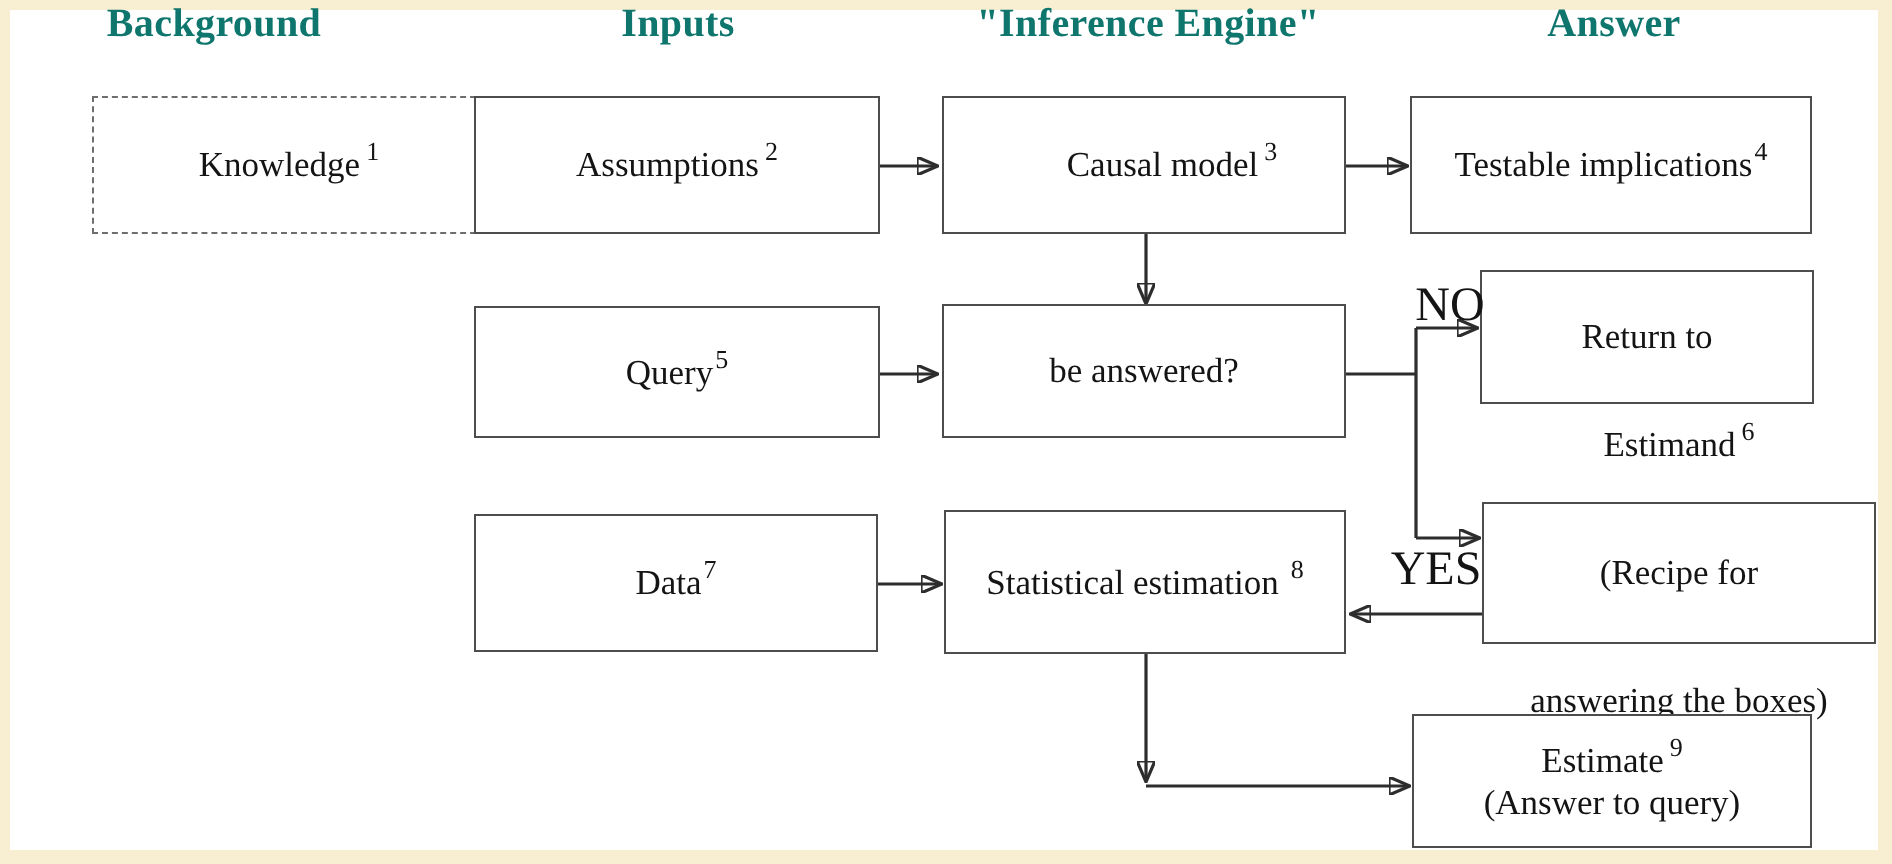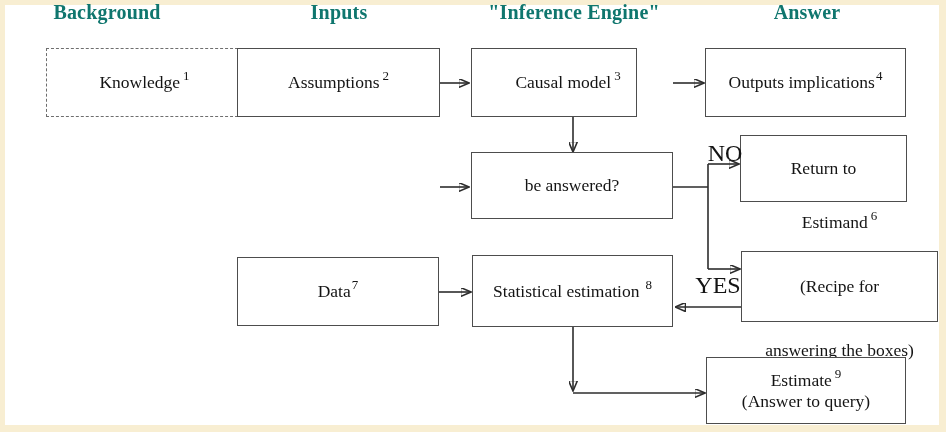--- a/index.html
+++ b/index.html
@@ -122,27 +122,30 @@
 
     <line x1="573" y1="393" x2="704" y2="393" marker-end="url(#ah)"></line>
   </svg>
 
   <div class="node dashed" style="left:6px;   top:48px;  width:197px; height:69px;margin-left:40px;">
     <span class="ln"><span>Knowledge</span><sup>1</sup></span>
   </div>
   <div class="node" style="left:237px; top:48px;  width:203px; height:69px;">
     <span class="ln"><span>Assumptions</span><sup>2</sup></span>
   </div>
-  <div class="node" style="left:471px; top:48px;  width:166px; height:69px;padding-left:28px;">
+  <div class="node" style="left:471px; top:48px;  width:202px; height:69px;padding-left:28px;">
     <span class="ln"><span>Causal model</span><sup>3</sup></span>
   </div>
   <div class="node" style="left:705px; top:48px;  width:201px; height:69px;">
-    <span class="ln"><span>Outputs implications</span><sup class="tight">4</sup></span>
+    <span class="ln"><span>Testable implications</span><sup class="tight">4</sup></span>
   </div>
 
+  <div class="node" style="left:237px; top:153px; width:203px; height:66px;">
+    <span class="ln"><span>Query</span><sup class="tight">5</sup></span>
+  </div>
   <div class="node" style="left:471px; top:152px; width:202px; height:67px;">
     <span class="ln">be answered?</span>
   </div>
   <div class="node" style="left:740px; top:135px; width:167px; height:67px;">
     <span class="ln">Return to</span>
   </div>
 
   <div class="node" style="left:237px; top:257px; width:202px; height:69px;">
     <span class="ln"><span>Data</span><sup class="tight">7</sup></span>
   </div>

